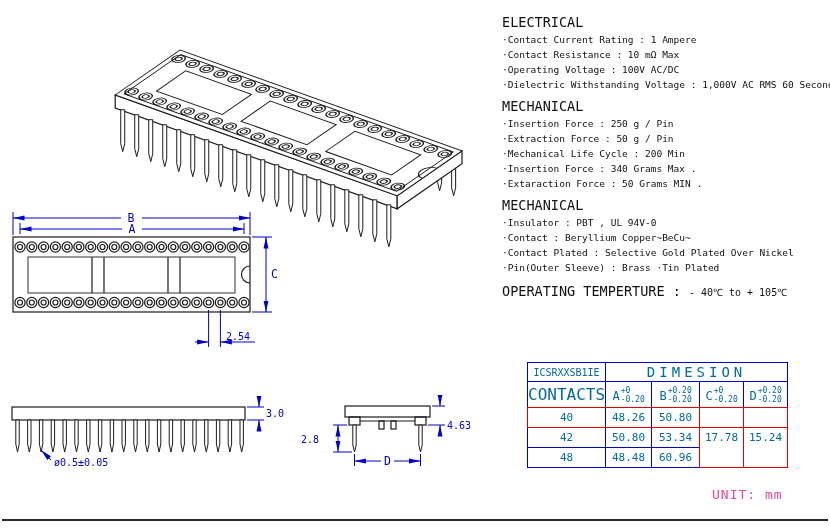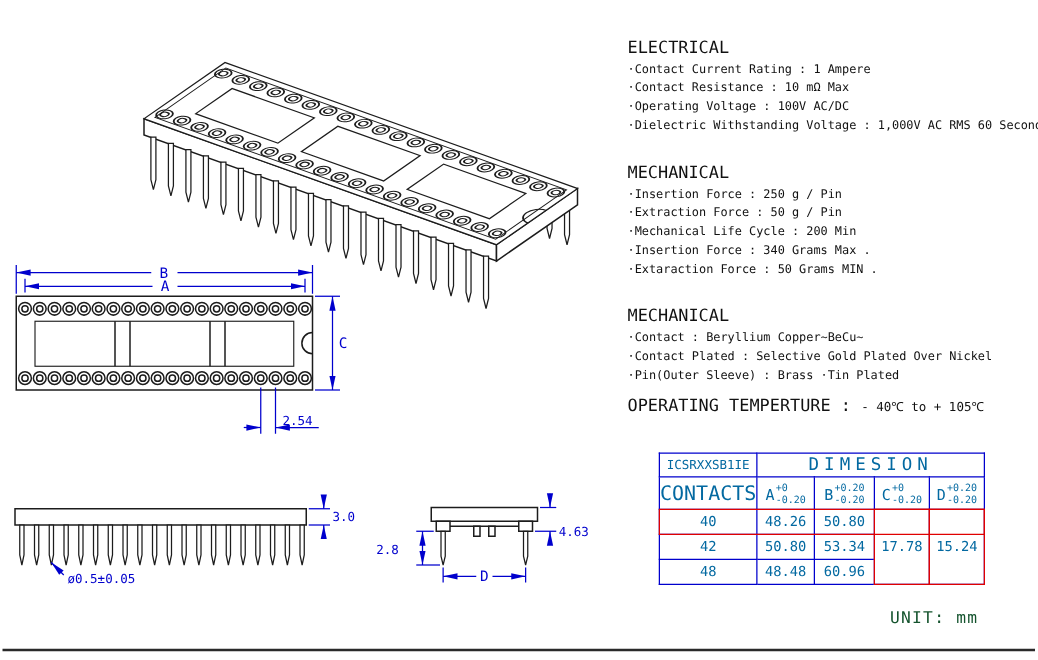--- a/index.html
+++ b/index.html
@@ -14,21 +14,21 @@
   .blk .face{fill:#ffffff}
   .blk .thin{stroke-width:0.9}
   .pin path{fill:#ffffff;stroke:#1c1c1c;stroke-width:1}
   .dim line{stroke:#0000cd;stroke-width:1}
   .dim text{fill:#0000cd;font-size:10px}
   .dim text.lbl{font-size:11.5px}
 
   
   .specs{position:absolute;left:502px;top:8px;width:326px}
   .spec-title{font-size:18px;line-height:22px;letter-spacing:.8px;white-space:nowrap}
-  .spec-heading{font-size:13.5px;line-height:19px;margin-top:21px;white-space:nowrap}
+  .spec-heading{font-size:13.5px;line-height:19px;margin-top:5px;white-space:nowrap}
   .spec-item{font-size:9.5px;line-height:15px;white-space:nowrap}
   .spec-operating{margin-top:6px;white-space:nowrap}
   .spec-operating .op-label{font-size:13.5px}
   .spec-operating .op-value{font-size:10px}
 
   
   .table-wrap{position:absolute;left:527px;top:362px;width:262px}
   table.dim-table{border-collapse:collapse;table-layout:fixed;color:#0369a1}
   table.dim-table td{border:1.2px solid #0000cd;text-align:center;vertical-align:middle;overflow:hidden}
   .r1 td{height:19px}
@@ -39,21 +39,21 @@
   td.ch{font-size:16px}
   td.colh{white-space:nowrap}
   .ltr{font-size:12px;vertical-align:middle}
   .tol{display:inline-flex;flex-direction:column;font-size:8px;line-height:8.5px;
        vertical-align:middle;margin-left:1px;text-align:left}
   .hl{position:absolute;border:1.6px solid #e00000;pointer-events:none}
   .hl-row{left:0;top:45px;width:261px;height:21px}
   .hl-c{left:172px;top:45px;width:45px;height:61px}
   .hl-d{left:216px;top:45px;width:45px;height:61px}
 
-  .unit-label{position:absolute;left:712px;top:487px;color:#14532d;
+  .unit-label{position:absolute;left:712px;top:487px;color:#ec4899;
     font-size:13px;letter-spacing:1px;white-space:nowrap}
   .sheet-bottom{position:absolute;left:2px;top:519px;width:826px;height:1.5px;background:#2a2a2a}
 </style>
 </head>
 <body>
 
 <div class="page">
 
   <svg width="500" height="528" viewBox="0 0 500 528">
     <defs>
@@ -388,20 +388,21 @@
     <div class="spec-item">·Dielectric Withstanding Voltage :  1,000V AC RMS 60 Seconds</div>
 
     <div class="spec-heading">MECHANICAL</div>
     <div class="spec-item">·Insertion Force : 250 g / Pin</div>
     <div class="spec-item">·Extraction Force :  50 g / Pin</div>
     <div class="spec-item">·Mechanical Life Cycle :  200 Min</div>
     <div class="spec-item">·Insertion Force : 340 Grams Max .</div>
     <div class="spec-item">·Extaraction Force : 50 Grams MIN .</div>
 
     <div class="spec-heading">MECHANICAL</div>
+    <div class="spec-item">·Insulator : PBT , UL 94V-0</div>
     <div class="spec-item">·Contact :  Beryllium Copper~BeCu~</div>
     <div class="spec-item">·Contact  Plated : Selective Gold Plated Over Nickel</div>
     <div class="spec-item">·Pin(Outer Sleeve) : Brass ·Tin Plated</div>
 
     <div class="spec-operating">
       <span class="op-label">OPERATING  TEMPERTURE : </span><span class="op-value">- 40℃ to + 105℃</span>
     </div>
   </div>
 
   <div class="table-wrap">

